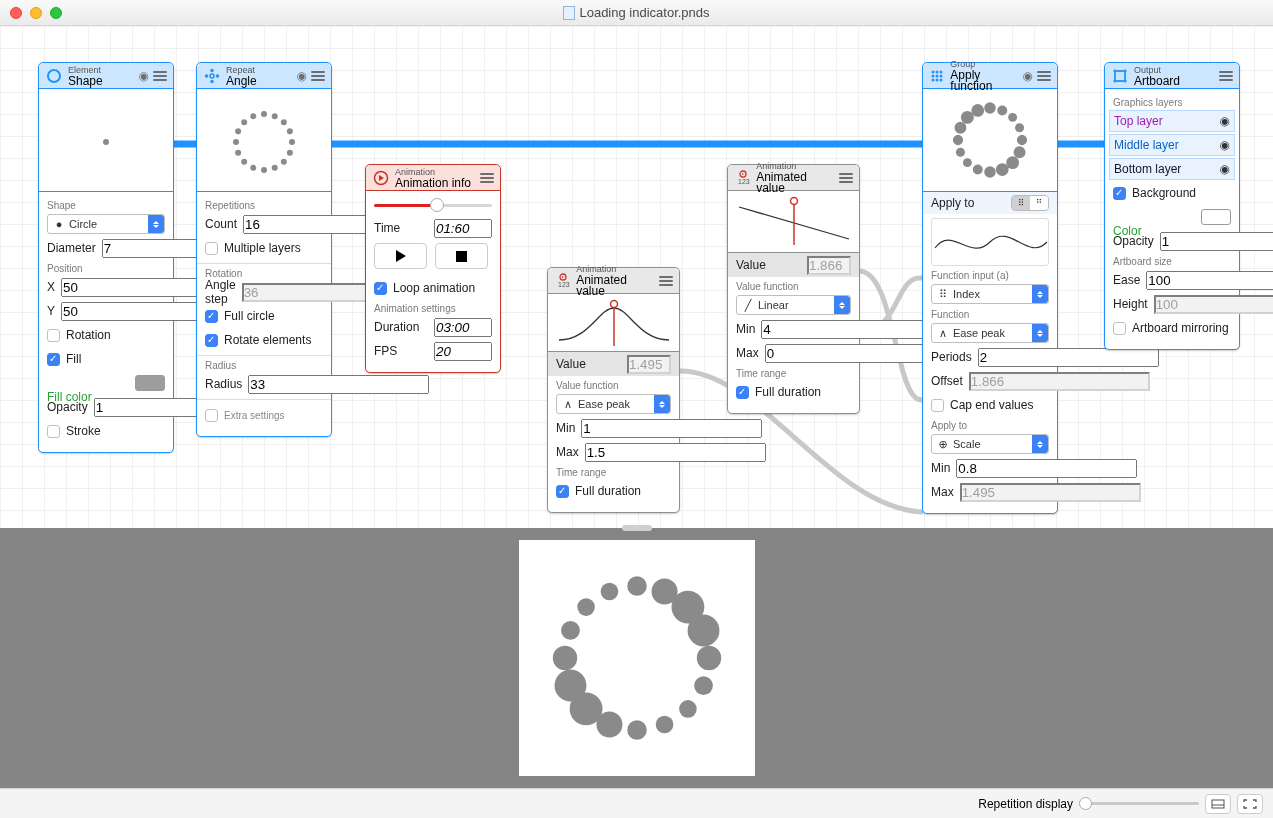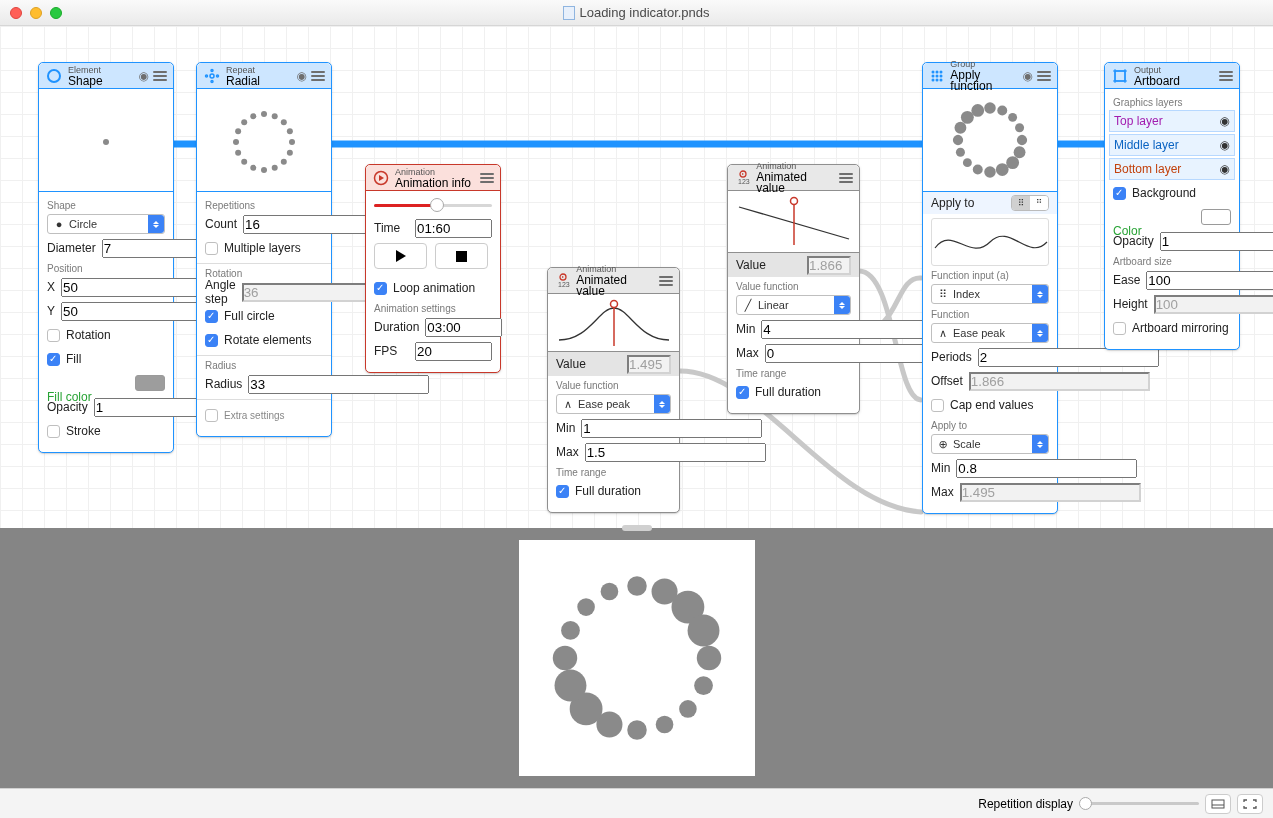--- a/index.html
+++ b/index.html
@@ -41,21 +41,21 @@
 
 .preview{ height:103px; display:flex; align-items:center; justify-content:center; border-bottom:1px solid #aaa;}
 .node.blue .preview{ border-bottom-color:#1f93ff;}
 .node.grey .preview{ border-bottom-color:#8f8f8f;}
 
 .node-body{ padding:4px 8px 8px; font-size:12px; color:#333;}
 .section-label{ font-size:10px; color:#7a7a7a; margin:4px 0 2px;}
 .row{ display:flex; align-items:center; height:22px; gap:6px; margin:2px 0;}
 .row label{ flex:1; color:#222;}
 .row label.green{ color:#28a335;margin-top:28px; }
-input.val.wide{width:77px;}
+input.val.wide{width:58px;font-style:italic;}
 input.val.dim{ background:#f2f2f2; color:#a0a0a0; border-color:#d2d2d2;}
 .combo-wrap{ position:relative; display:inline-flex; align-items:center; height:20px; border:1px solid #bfbfbf; border-radius:3px; background:#fff; font-size:11px; padding:0 18px 0 5px; }
 .combo-wrap.full{ width:100%;}
 .combo-wrap .chev{ position:absolute; right:0; top:0; width:16px; height:100%; background:#3b82f6; border-radius:0 3px 3px 0; display:flex; flex-direction:column; align-items:center; justify-content:center; gap:0; pointer-events:none;}
 .combo-wrap .chev::before,.combo-wrap .chev::after{content:"";width:0;height:0;border-left:3px solid transparent;border-right:3px solid transparent;}
 .combo-wrap .chev::before{border-bottom:3px solid #fff;margin-bottom:1px;}
 .combo-wrap .chev::after{border-top:3px solid #fff;}
 .combo-wrap .ci{margin-right:4px;display:inline-flex;width:12px;justify-content:center;color:#333;}
 
 .cb{ width:13px;height:13px; appearance:none; -webkit-appearance:none; border:1px solid #bfbfbf; border-radius:3px; background:#fff; position:relative;}
@@ -209,21 +209,21 @@
               <circle cx="8" cy="8" r="2"></circle>
               <circle cx="8" cy="2.5" r="1"></circle>
               <circle cx="8" cy="13.5" r="1"></circle>
               <circle cx="2.5" cy="8" r="1"></circle>
               <circle cx="13.5" cy="8" r="1"></circle>
             </g>
           </svg>
         </span>
     <span class="hdr-text">
           <span class="hdr-cat">Repeat</span>
-          <span class="hdr-name">Radial</span>
+          <span class="hdr-name">Angle</span>
         </span>
     <span class="spacer"></span>
     <span class="eye">◉</span>
     <span class="burger">
           <span class="burger-lines">
             <div></div>
             <div></div>
             <div></div>
           </span>
         </span>
@@ -597,21 +597,21 @@
     <div class="section-label">Graphics layers</div>
     <div class="row" style="background:#e8f3ff;border:1px solid #b7d8ff;margin:0 -4px;padding:0 4px;">
           <label style="color:#a21caf">Top layer</label>
           <span class="eye">◉</span>
         </div>
     <div class="row" style="background:#e8f3ff;border:1px solid #b7d8ff;margin:2px -4px 0;padding:0 4px;">
           <label style="color:#0a63c2">Middle layer</label>
           <span class="eye">◉</span>
         </div>
     <div class="row" style="background:#e8f3ff;border:1px solid #b7d8ff;margin:2px -4px 0;padding:0 4px;">
-          <label style="color:#c2410c">Bottom layer</label>
+          <label style="color:#0f172a">Bottom layer</label>
           <span class="eye">◉</span>
         </div>
     <div class="row">
           <input type="checkbox" class="cb" checked="" style="">
           <label>Background</label>
         </div>
     <div class="row">
           <label class="green">Color</label>
           <span class="swatch wh"></span>
         </div>

